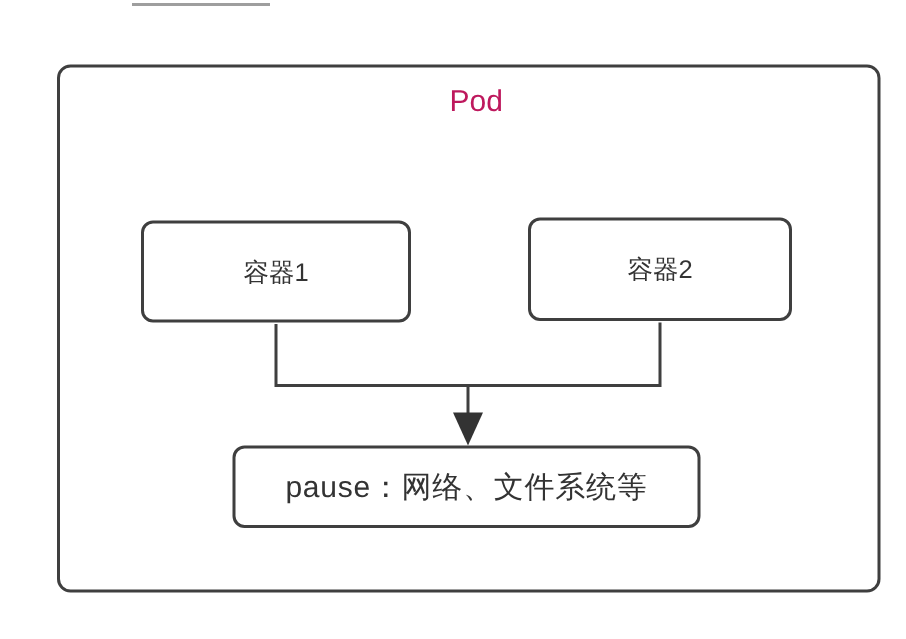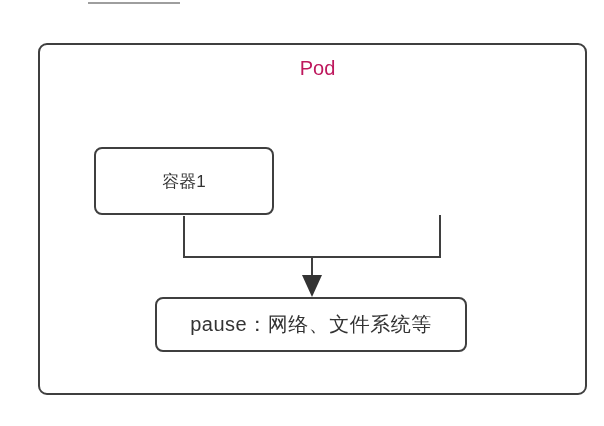--- a/index.html
+++ b/index.html
@@ -95,20 +95,23 @@
   <div class="top-stub"></div>
 
   <div class="pod-box"></div>
 
   <div class="pod-title">Pod</div>
 
   <div class="node-box container-1">
     <span>容器1</span>
   </div>
 
+  <div class="node-box container-2">
+    <span>容器2</span>
+  </div>
 
   <svg class="connector-svg" viewBox="0 0 604 426" xmlns="http://www.w3.org/2000/svg">
     <polyline points="184,216 184,257 440,257 440,215" fill="none" stroke="#3f3f3f" stroke-width="2"></polyline>
     <line x1="312" y1="257" x2="312" y2="278" stroke="#3f3f3f" stroke-width="2"></line>
     <polygon points="302,275 322,275 312,297" fill="#333333"></polygon>
   </svg>
 
   <div class="node-box pause-box">
     <span>pause：网络、文件系统等</span>
   </div>

